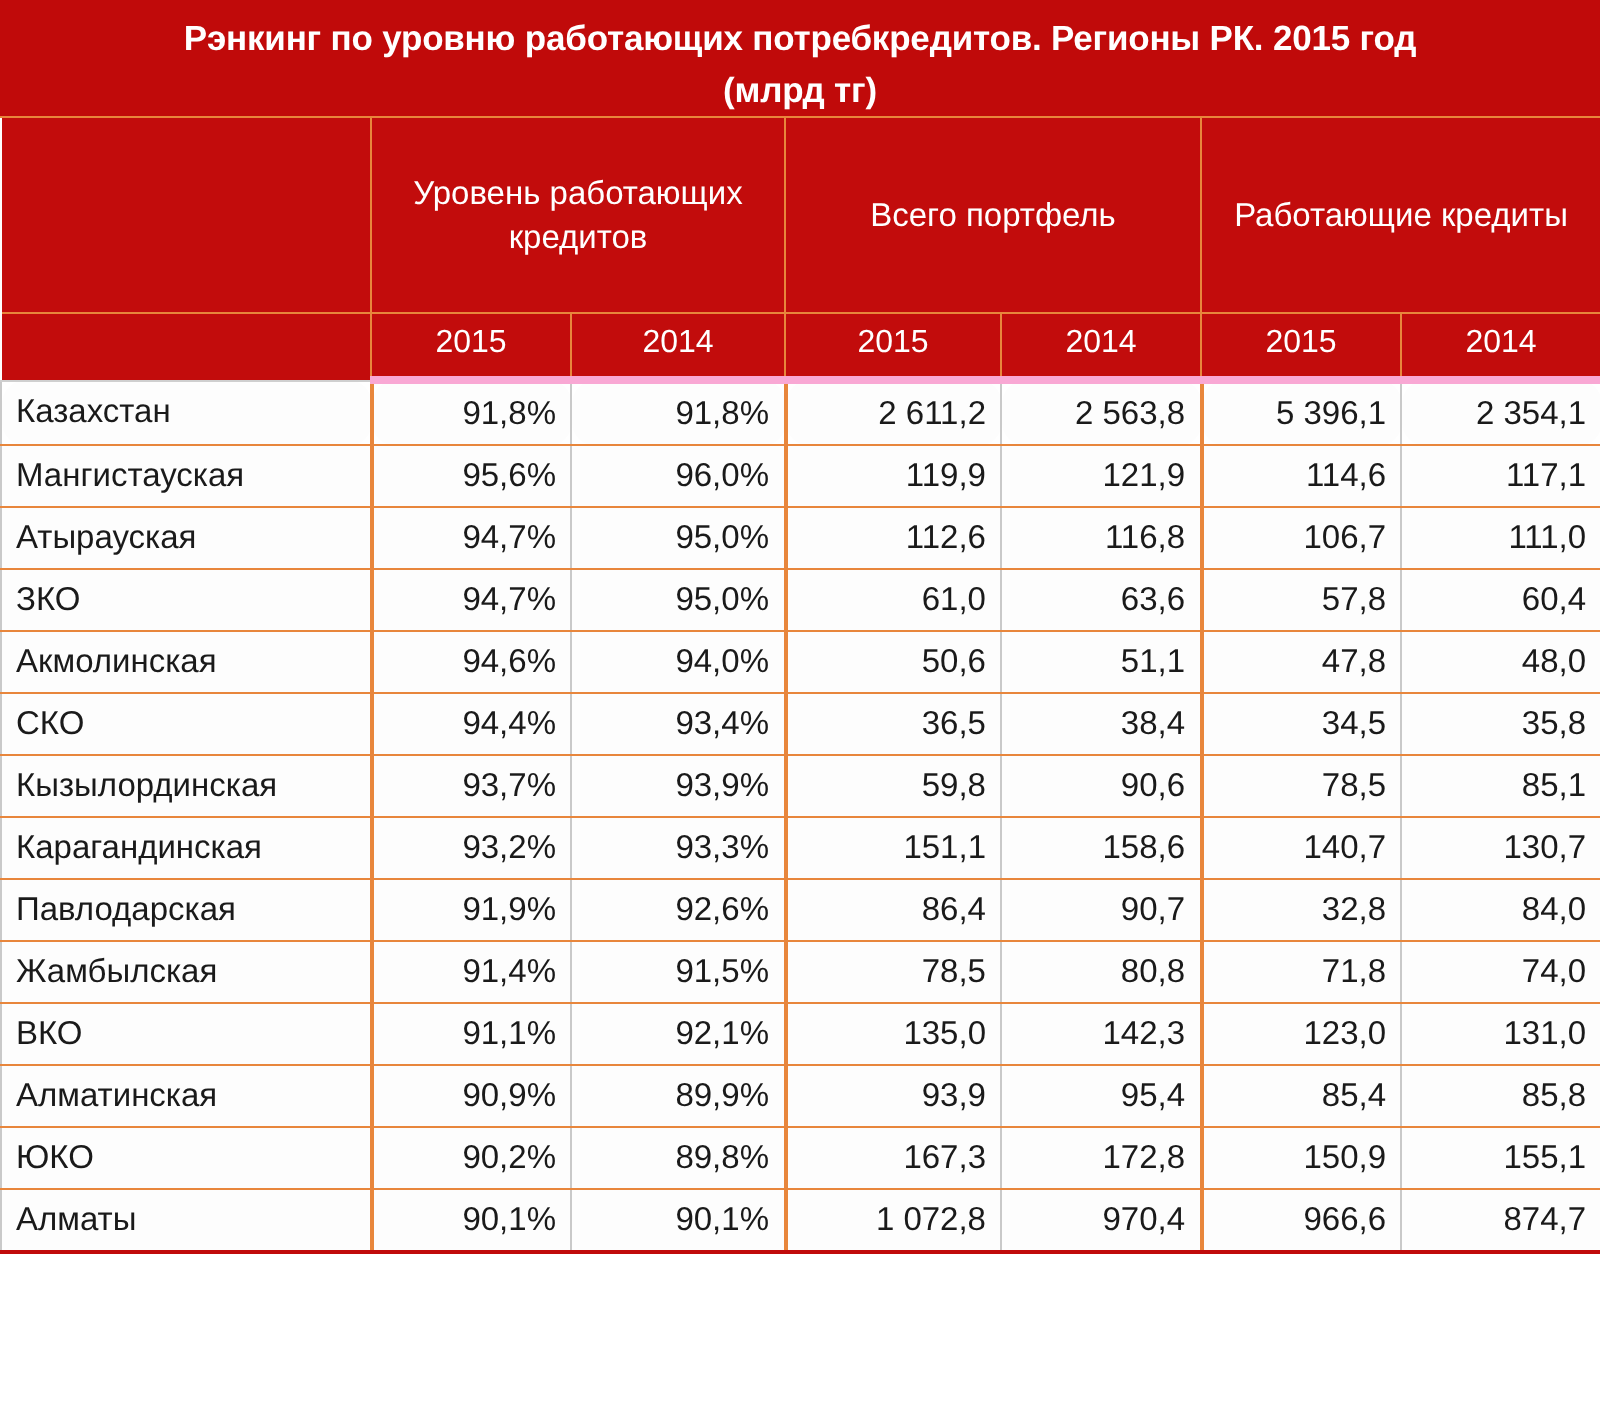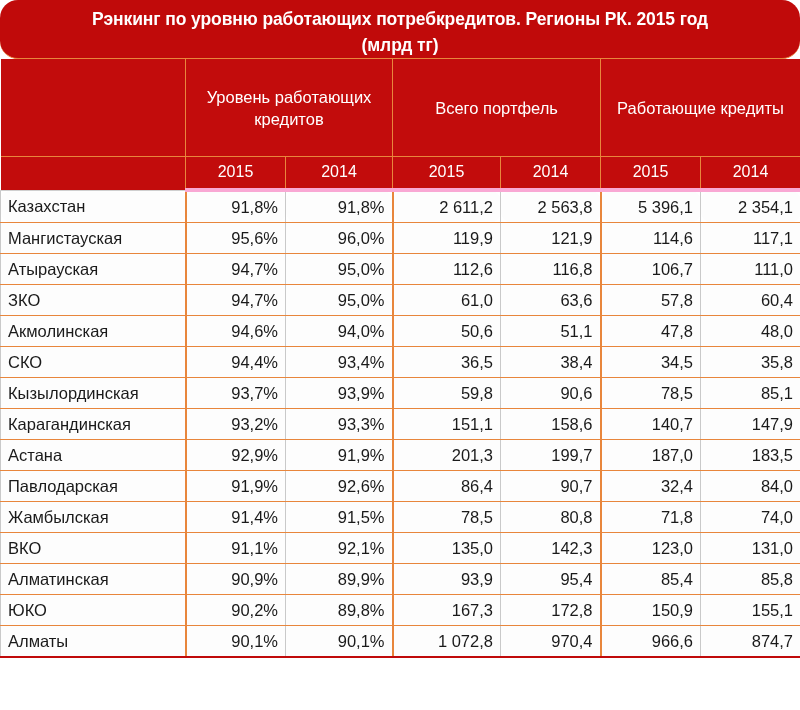--- a/index.html
+++ b/index.html
@@ -29,21 +29,20 @@
     color: #ffffff;
     font-weight: bold;
     font-size: 17.5px;
     line-height: 26px;
     text-align: center;
     padding: 6px 16px 8px 16px;
     box-sizing: border-box;
     height: 59px;
     border-bottom: 1px solid #e8863c;
     letter-spacing: -0.1px;
-    border-radius: 18px;
   }
   .title-line { display: block; white-space: nowrap; }
 
   
   table.rank {
     border-collapse: collapse;
     width: 800px;
     table-layout: fixed;
     font-size: 16.5px;
   }
@@ -230,38 +229,29 @@
           <td class="val">78,5</td>
           <td class="val last-col">85,1</td>
         </tr>
         <tr>
           <td class="region">Карагандинская</td>
           <td class="val">93,2%</td>
           <td class="val grp-end">93,3%</td>
           <td class="val">151,1</td>
           <td class="val grp-end">158,6</td>
           <td class="val">140,7</td>
-          <td class="val last-col">147,9</td>
-        </tr>
-        <tr>
-          <td class="region">Астана</td>
-          <td class="val">92,9%</td>
-          <td class="val grp-end">91,9%</td>
-          <td class="val">201,3</td>
-          <td class="val grp-end">199,7</td>
-          <td class="val">187,0</td>
-          <td class="val last-col">183,5</td>
+          <td class="val last-col">130,7</td>
         </tr>
         <tr>
           <td class="region">Павлодарская</td>
           <td class="val">91,9%</td>
           <td class="val grp-end">92,6%</td>
           <td class="val">86,4</td>
           <td class="val grp-end">90,7</td>
-          <td class="val">32,4</td>
+          <td class="val">32,8</td>
           <td class="val last-col">84,0</td>
         </tr>
         <tr>
           <td class="region">Жамбылская</td>
           <td class="val">91,4%</td>
           <td class="val grp-end">91,5%</td>
           <td class="val">78,5</td>
           <td class="val grp-end">80,8</td>
           <td class="val">71,8</td>
           <td class="val last-col">74,0</td>

